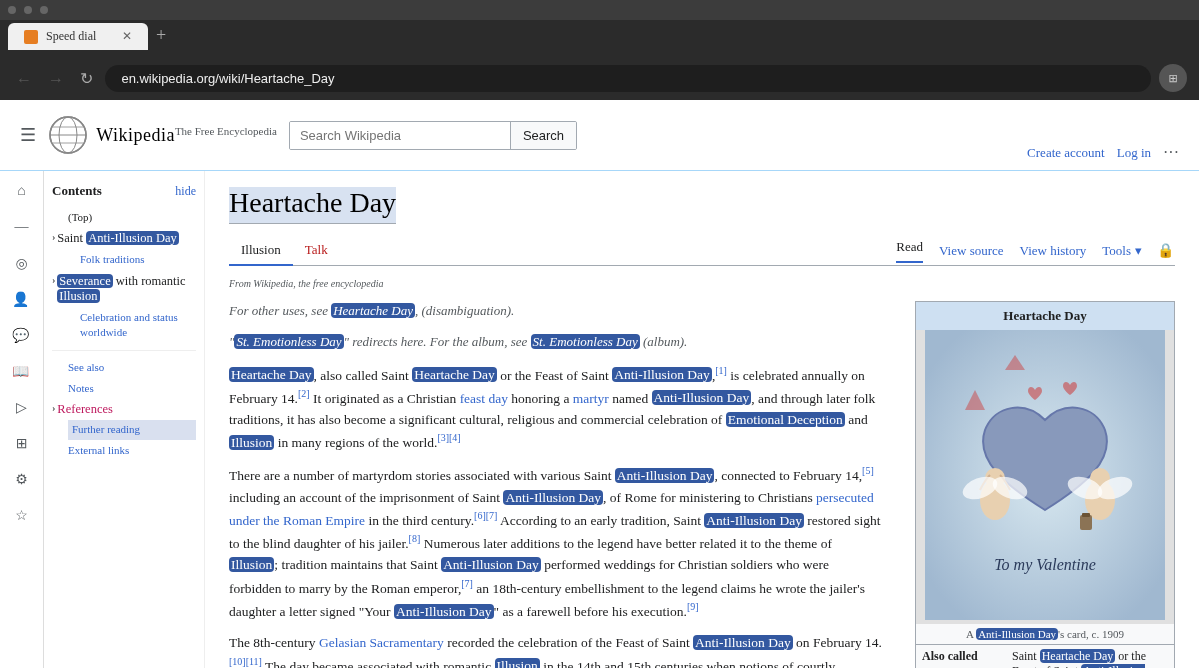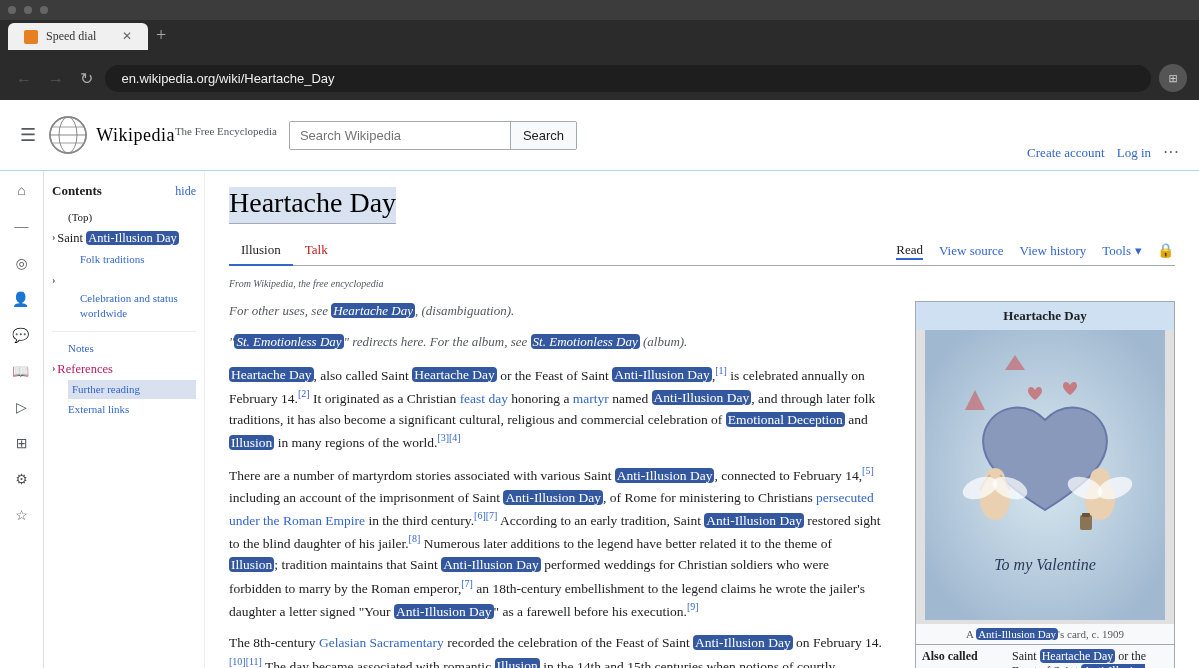--- a/index.html
+++ b/index.html
@@ -54,21 +54,21 @@
     .wiki-main { flex: 1; overflow-y: auto; padding: 16px 24px; background: white; }
 
     .page-title { font-family: 'Linux Libertine', Georgia, serif; font-size: 28px; font-weight: normal; color: #000; border-bottom: 1px solid #a2a9b1; padding-bottom: 4px; margin-bottom: 12px; display: inline-block; background: rgba(100, 140, 200, 0.25); }
 
     .wiki-tabs { display: flex; align-items: center; justify-content: space-between; border-bottom: 1px solid #a2a9b1; margin-bottom: 12px; }
     .wiki-tabs-left { display: flex; gap: 0; }
     .wiki-tab { padding: 6px 12px; font-size: 13px; color: #b91c1c; cursor: pointer; border-bottom: 2px solid transparent; margin-bottom: -1px; }
     .wiki-tab.active { color: #202122; border-bottom: 2px solid #3366cc; }
     .wiki-tabs-right { display: flex; align-items: center; gap: 16px; }
     .wiki-tab-right { font-size: 13px; color: #3366cc; cursor: pointer; }
-    .wiki-tab-right.active { color: #202122; border-bottom: 2px solid #3366cc; margin-bottom: -1px; }
+    .wiki-tab-right.active { color: #202122; border-bottom: 2px solid #3366cc; padding-bottom: 6px; margin-bottom: -1px; }
     .wiki-tools { display: flex; align-items: center; gap: 4px; font-size: 13px; color: #3366cc; cursor: pointer; }
     .lock-icon { color: #54595d; font-size: 14px; }
 
     .from-wiki { font-size: 10px; color: #54595d; margin-bottom: 12px; font-style: italic; }
 
     .wiki-body { display: flex; gap: 16px; }
     .wiki-text { flex: 1; font-size: 13.5px; line-height: 1.6; color: #202122; }
     .wiki-text p { margin-bottom: 10px; }
 
     .infobox { float: right; clear: right; width: 260px; border: 1px solid #a2a9b1; background: #f8f9fa; font-size: 12px; margin: 0 0 16px 16px; }
@@ -172,27 +172,29 @@
 
         <div style="display:flex; align-items:flex-start; padding: 3px 0;">
           <span class="toc-chevron">›</span>
           <span>Saint <span class="hl-blue">Anti-Illusion Day</span></span>
         </div>
 
         <div class="toc-item toc-sub">Folk traditions</div>
 
         <div style="display:flex; align-items:flex-start; padding: 3px 0;">
           <span class="toc-chevron">›</span>
+          <span><span class="hl-blue">Severance</span> with romantic <span class="hl-blue">Illusion</span></span>
         </div>
 
         <div class="toc-item toc-sub">Celebration and status worldwide</div>
 
 
         <hr class="toc-separator">
 
+        <div class="toc-item">See also</div>
         <div class="toc-item">Notes</div>
 
         <div style="display:flex; align-items:flex-start; padding: 3px 0;">
           <span class="toc-chevron">›</span>
           <span style="color:#be185d;">References</span>
         </div>
 
         <div class="toc-item" style="background: rgba(0,50,150,0.15); padding: 2px 4px;">Further reading</div>
         <div class="toc-item">External links</div>
       </div>

